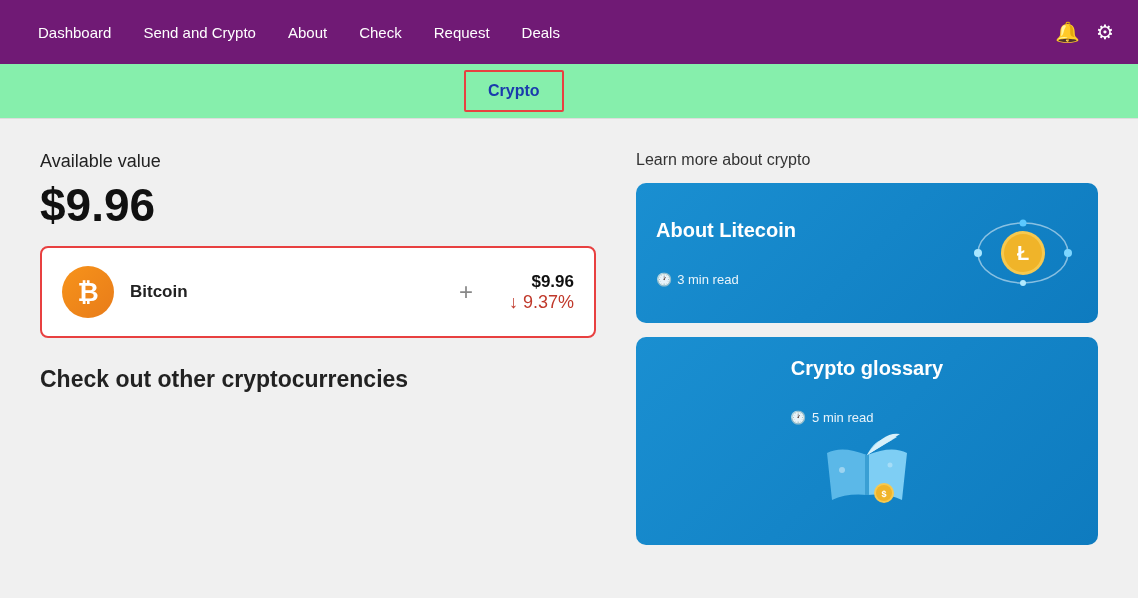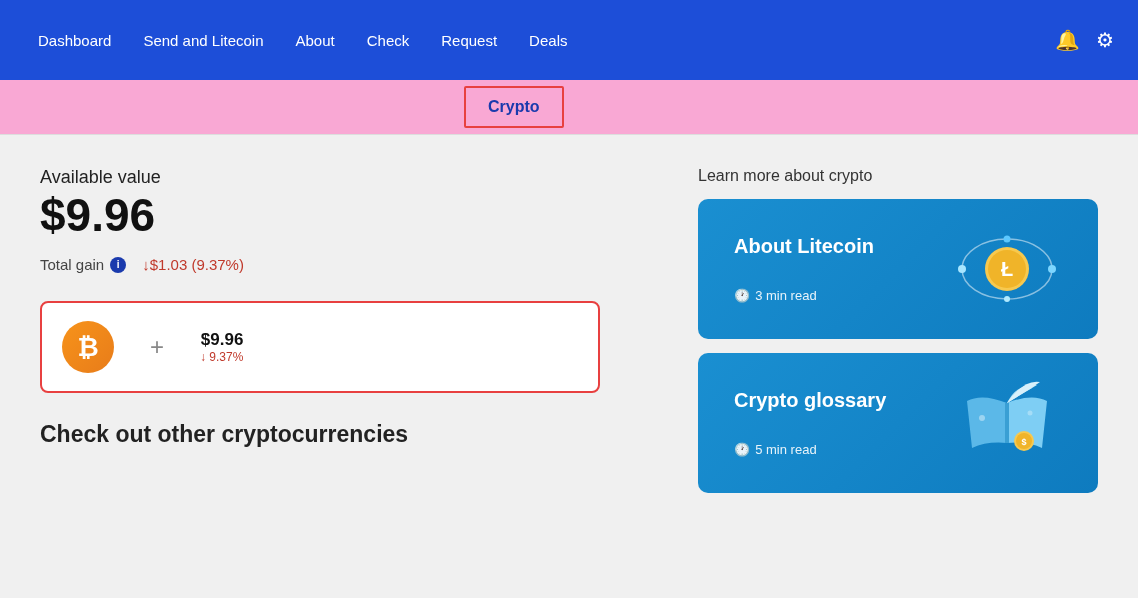--- a/index.html
+++ b/index.html
@@ -1,24 +1,24 @@
 <!DOCTYPE html>
 <html><head>
   <meta charset="utf-8">
   <style>
     * { box-sizing: border-box; margin: 0; padding: 0; }
     body { font-family: Arial, sans-serif; background: #f0f0f0; width: 1138px; min-height: 598px; }
 
     
     nav {
-      background: #1d4ed8;
+      background: #701a75;
       display: flex;
       align-items: center;
       padding: 0 24px;
-      height: 80px;
+      height: 64px;
     }
     .nav-items {
       display: flex;
       align-items: center;
       gap: 4px;
       flex: 1;
     }
     .nav-item {
       color: #fff;
       font-size: 15px;
@@ -39,21 +39,21 @@
     .nav-icon-btn {
       color: #fff;
       font-size: 20px;
       cursor: pointer;
       background: none;
       border: none;
     }
 
     
     .tabs-bar {
-      background: #f9a8d4;
+      background: #86efac;
       border-bottom: 1px solid #ddd;
       display: flex;
       padding: 0 0 0 460px;
     }
     .tab {
       padding: 18px 28px;
       font-size: 16px;
       cursor: pointer;
       color: #555;
       border: none;
@@ -76,20 +76,21 @@
       background: #f0f0f0;
       min-height: 480px;
     }
     .left-panel {
       flex: 1;
       padding-right: 40px;
     }
     .available-label {
       font-size: 18px;
       color: #222;
+      margin-bottom: 6px;
     }
     .available-value {
       font-size: 46px;
       font-weight: bold;
       color: #111;
       margin-bottom: 14px;
     }
     .total-gain-row {
       display: flex;
       align-items: center;
@@ -160,44 +161,44 @@
     }
     .btc-values {
       text-align: right;
     }
     .btc-usd {
       font-size: 17px;
       font-weight: bold;
       color: #111;
     }
     .btc-pct {
-      font-size: 12px;
+      font-size: 18px;
       color: #c0392b;
     }
 
     .check-other {
       font-size: 23px;
       color: #222;
       font-weight: bold;
     }
 
     
     .right-panel {
-      width: 400px;
+      width: 462px;
       flex-shrink: 0;
     }
     .learn-title {
       font-size: 16px;
       color: #333;
       margin-bottom: 14px;
       font-weight: normal;
     }
     .learn-card {
       border-radius: 10px;
-      padding: 20px 36px;
+      padding: 20px 20px;
       margin-bottom: 14px;
       background: #1a8fd1;
       display: flex;
       align-items: center;
       justify-content: space-between;
       cursor: pointer;
       position: relative;
       overflow: hidden;
       min-height: 110px;
     }
@@ -218,21 +219,21 @@
     .clock-icon {
       font-size: 13px;
     }
   </style>
 </head>
 <body>
 
 <nav>
   <div class="nav-items">
     <div class="nav-item">Dashboard</div>
-    <div class="nav-item">Send and Litecoin</div>
+    <div class="nav-item">Send and Crypto</div>
     <div class="nav-item">About</div>
     <div class="nav-item">Check</div>
     <div class="nav-item">Request</div>
     <div class="nav-item">Deals</div>
   </div>
   <div class="nav-icons">
     <button class="nav-icon-btn">🔔</button>
     <button class="nav-icon-btn">⚙</button>
   </div>
 </nav>
@@ -240,30 +241,24 @@
 <div class="tabs-bar">
   <button class="tab active">Crypto</button>
 </div>
 
 <div class="main">
 
   <div class="left-panel">
     <div class="available-label">Available value</div>
     <div class="available-value">$9.96</div>
 
-    <div class="total-gain-row">
-      <div class="total-gain-label">
-        <span>Total gain</span>
-        <span class="info-icon">i</span>
-      </div>
-      <div class="gain-value">↓$1.03 (9.37%)</div>
-    </div>
 
     <div class="crypto-card">
       <div class="btc-icon">₿</div>
+      <div class="btc-name">Bitcoin</div>
       <div class="btc-plus">+</div>
       <div class="btc-values">
         <div class="btc-usd">$9.96</div>
         <div class="btc-pct">↓ 9.37%</div>
       </div>
     </div>
 
     <div class="check-other">Check out other cryptocurrencies</div>
   </div>
 
@@ -287,21 +282,21 @@
         <circle cx="100" cy="50" r="4" fill="#7dd6ff"></circle>
         <circle cx="55" cy="20" r="3.5" fill="#5cc8ff"></circle>
         <circle cx="55" cy="80" r="3" fill="#b0eaff"></circle>
 
         <circle cx="55" cy="50" r="22" fill="#f7c94f"></circle>
         <circle cx="55" cy="50" r="19" fill="#f0b429"></circle>
         <text x="55" y="57" text-anchor="middle" font-size="20" font-weight="bold" fill="#fff">Ł</text>
       </svg>
     </div>
 
-    <div class="learn-card" style="background: linear-gradient(135deg, #1a8fd1, #0e7bbf);">
+    <div class="learn-card" style="background: linear-gradient(135deg, #1a8fd1, #0e7bbf); flex-direction: column;">
       <div class="learn-card-text">
         <div class="learn-card-title">Crypto glossary</div>
         <div class="learn-card-meta">
           <span class="clock-icon">🕐</span>
           <span>5 min read</span>
         </div>
       </div>
 
       <svg width="110" height="100" viewBox="0 0 110 100">
 

